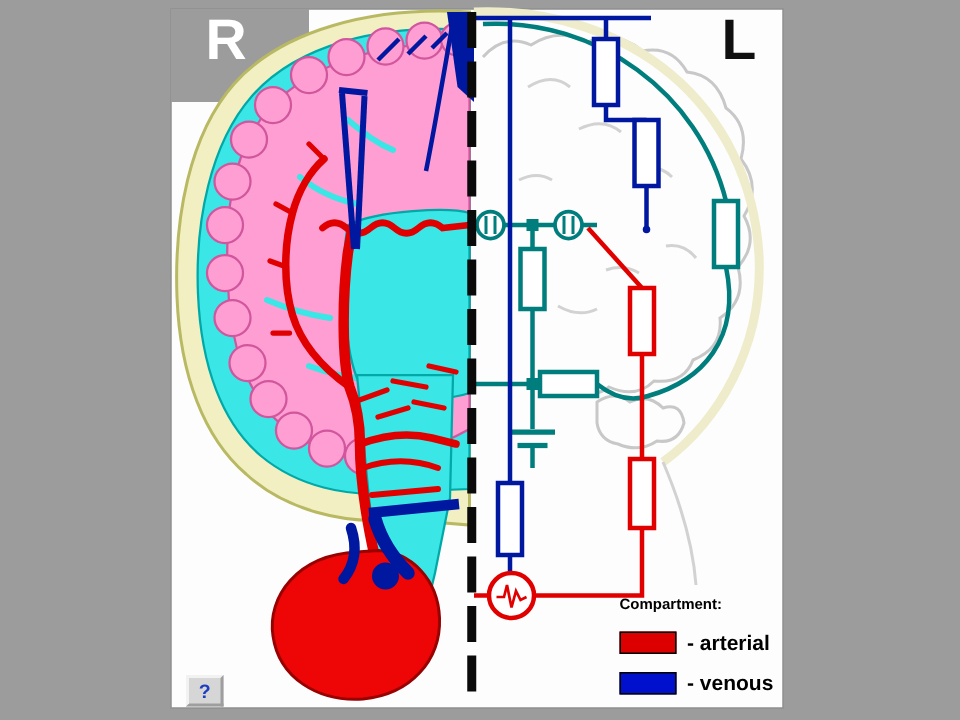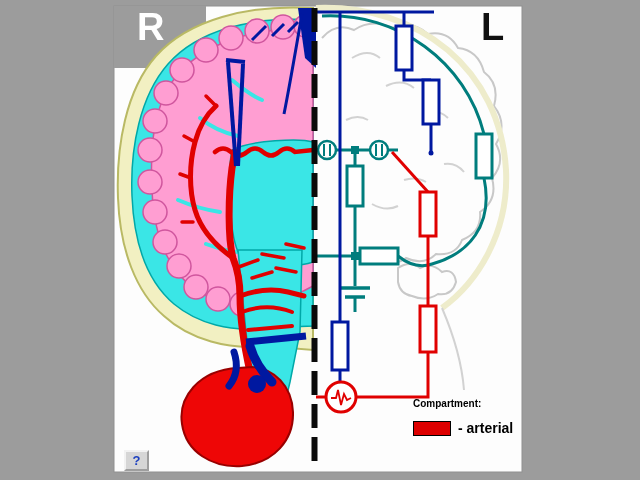--- a/index.html
+++ b/index.html
@@ -179,17 +179,21 @@
 
 <div class="hemi-label r">R</div>
 <div class="hemi-label l">L</div>
 
 <div class="legend">
   <div class="legend-title">Compartment:</div>
   <div class="legend-row">
     <div class="swatch swatch-arterial"></div>
     <div class="legend-label">- arterial</div>
   </div>
+  <div class="legend-row">
+    <div class="swatch swatch-venous"></div>
+    <div class="legend-label">- venous</div>
+  </div>
 </div>
 
 <button class="help-btn">?</button>
 
 </div>
 
 </body></html>

